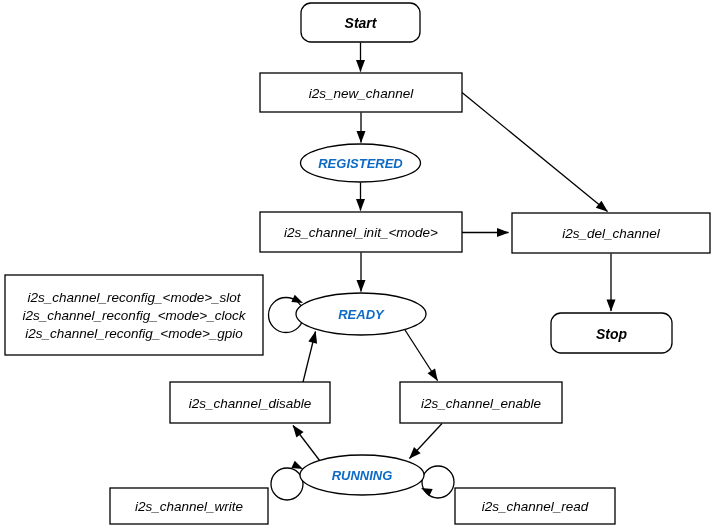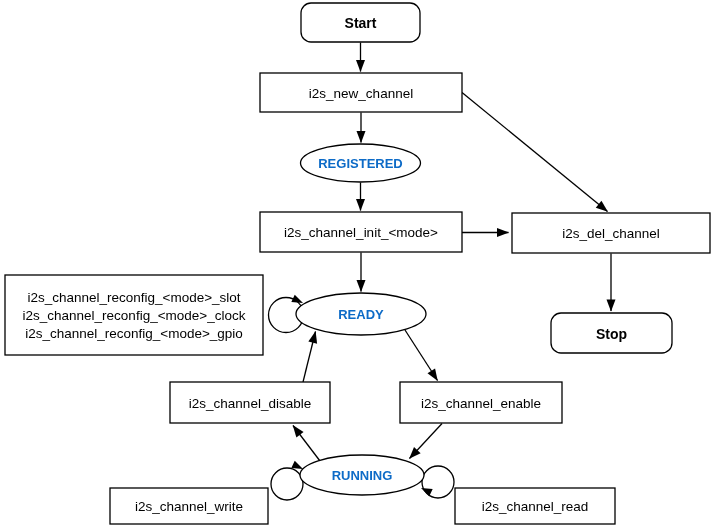--- a/index.html
+++ b/index.html
@@ -2,20 +2,21 @@
 <html style="--state-color: #0D6BC7;"><head>
 <meta charset="utf-8">
 <style>
   html, body { margin: 0; padding: 0; background: #ffffff; }
   .canvas {
     position: relative;
     width: 714px;
     height: 530px;
     background: #ffffff;
     overflow: hidden;
+    font-style: italic;
   }
   svg { display: block; }
   .node-shape {
     fill: #ffffff;
     stroke: #000000;
     stroke-width: 1.3;
   }
   .edge {
     stroke: #000000;
     stroke-width: 1.3;

